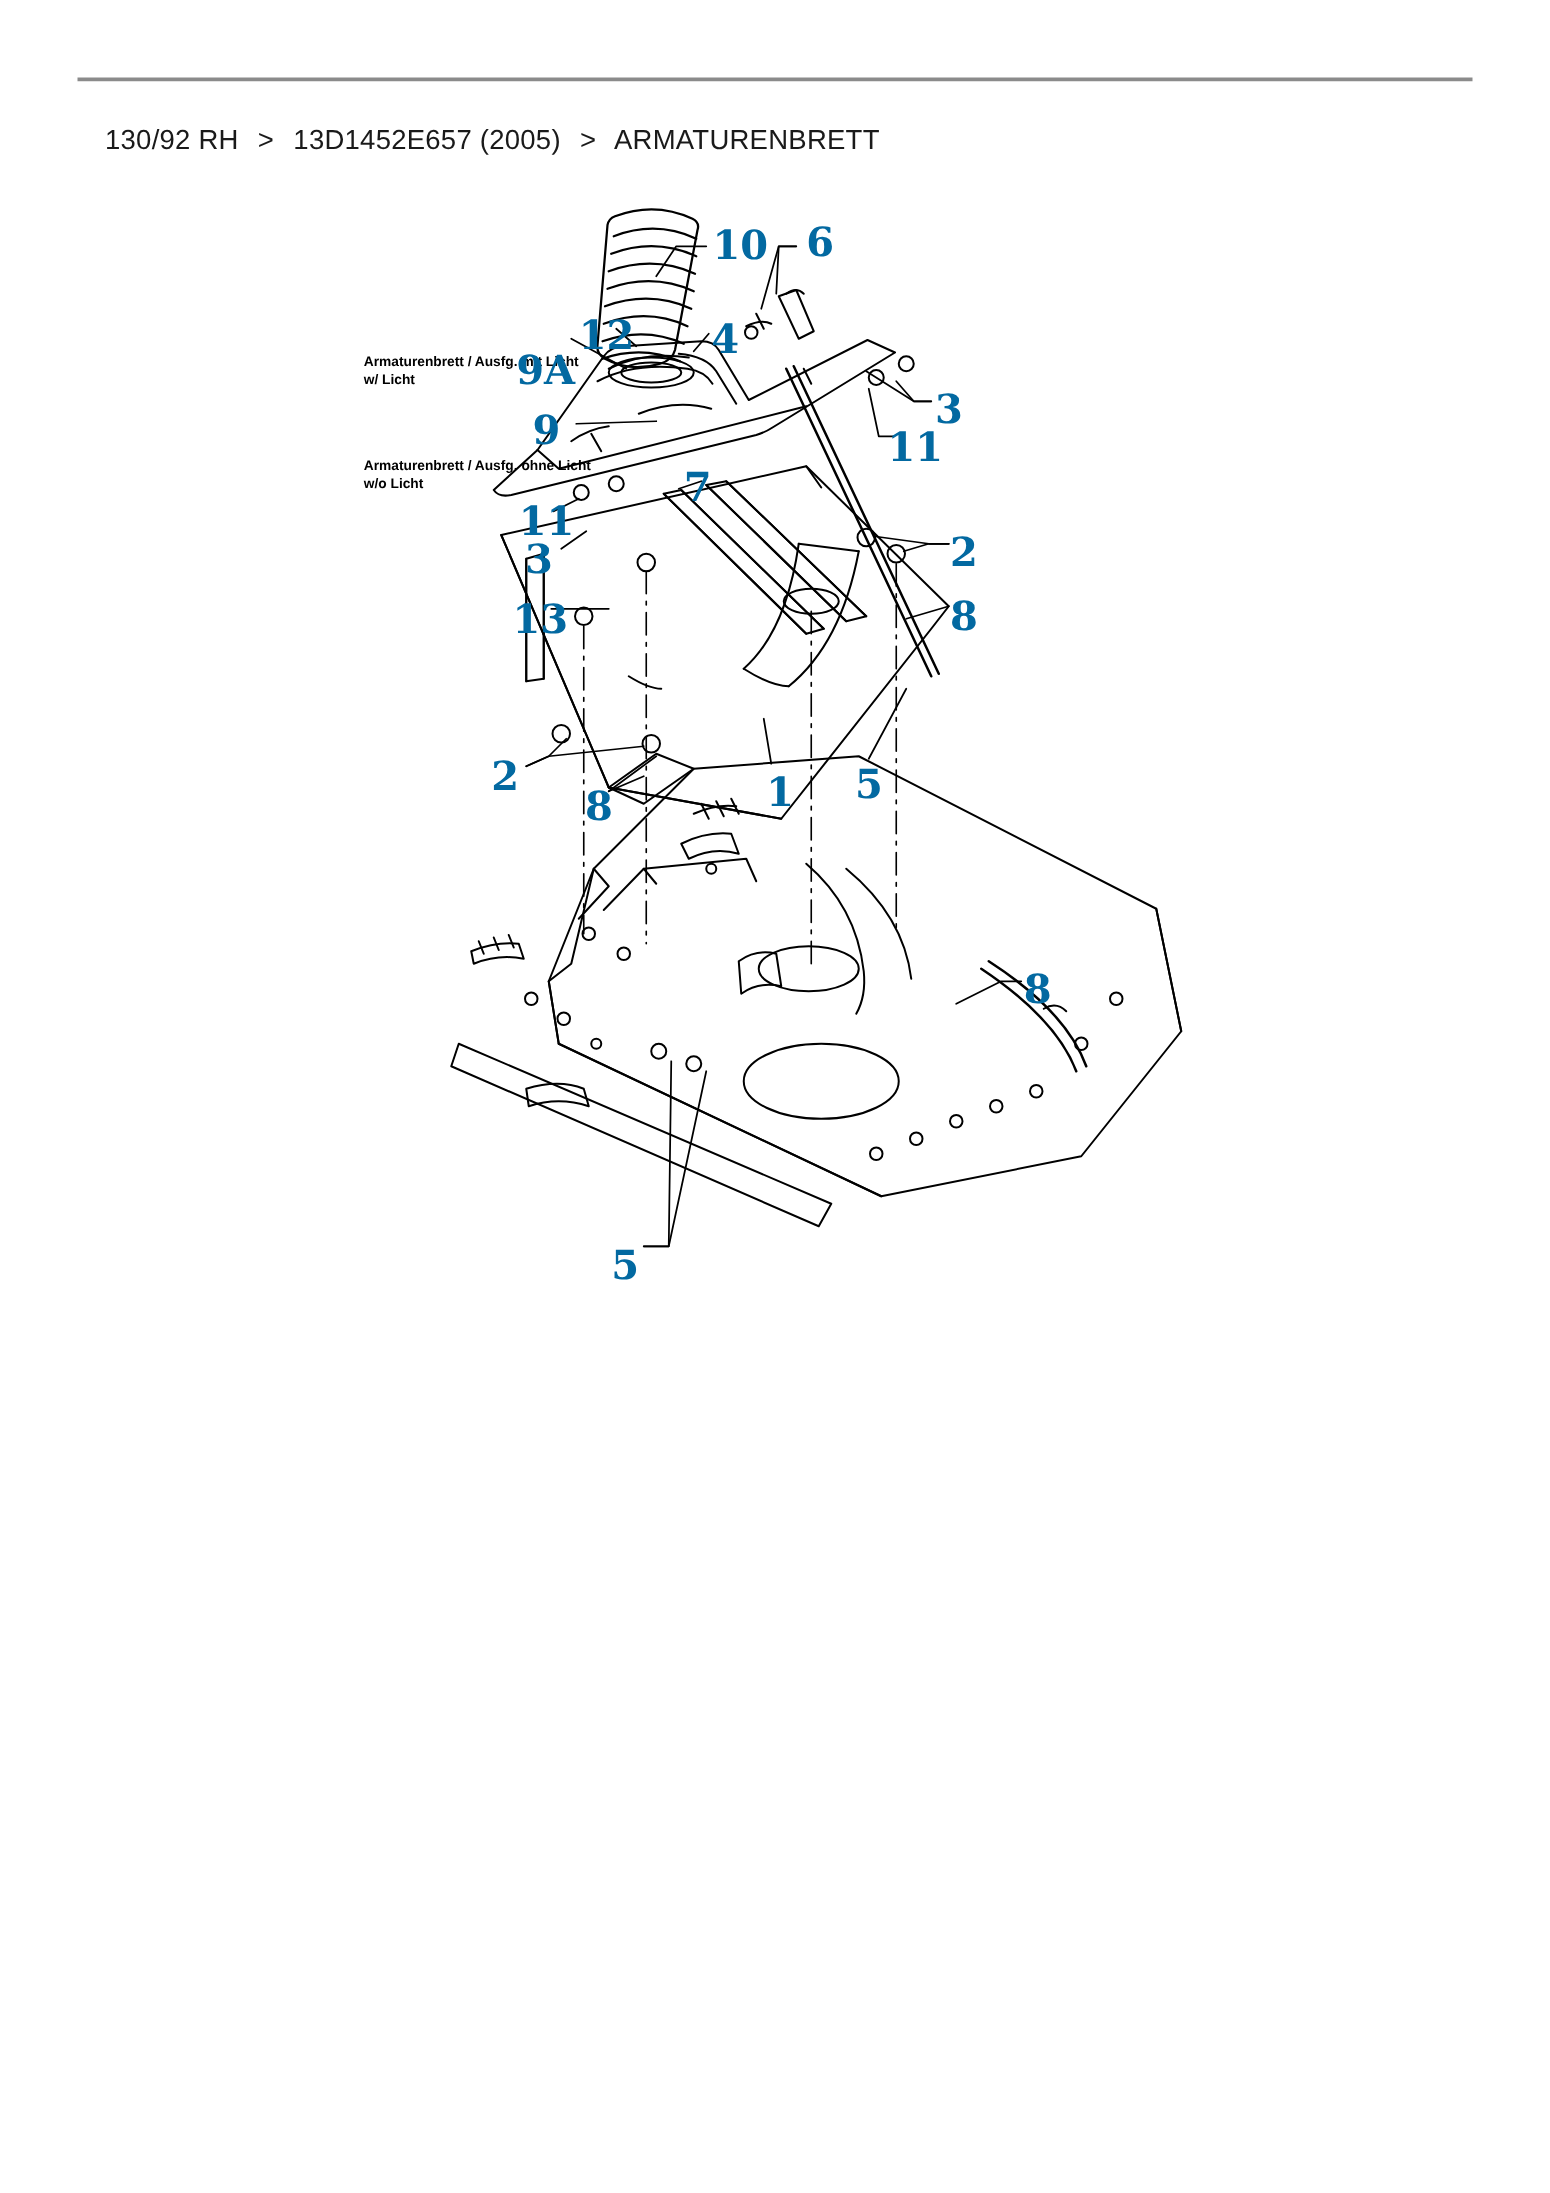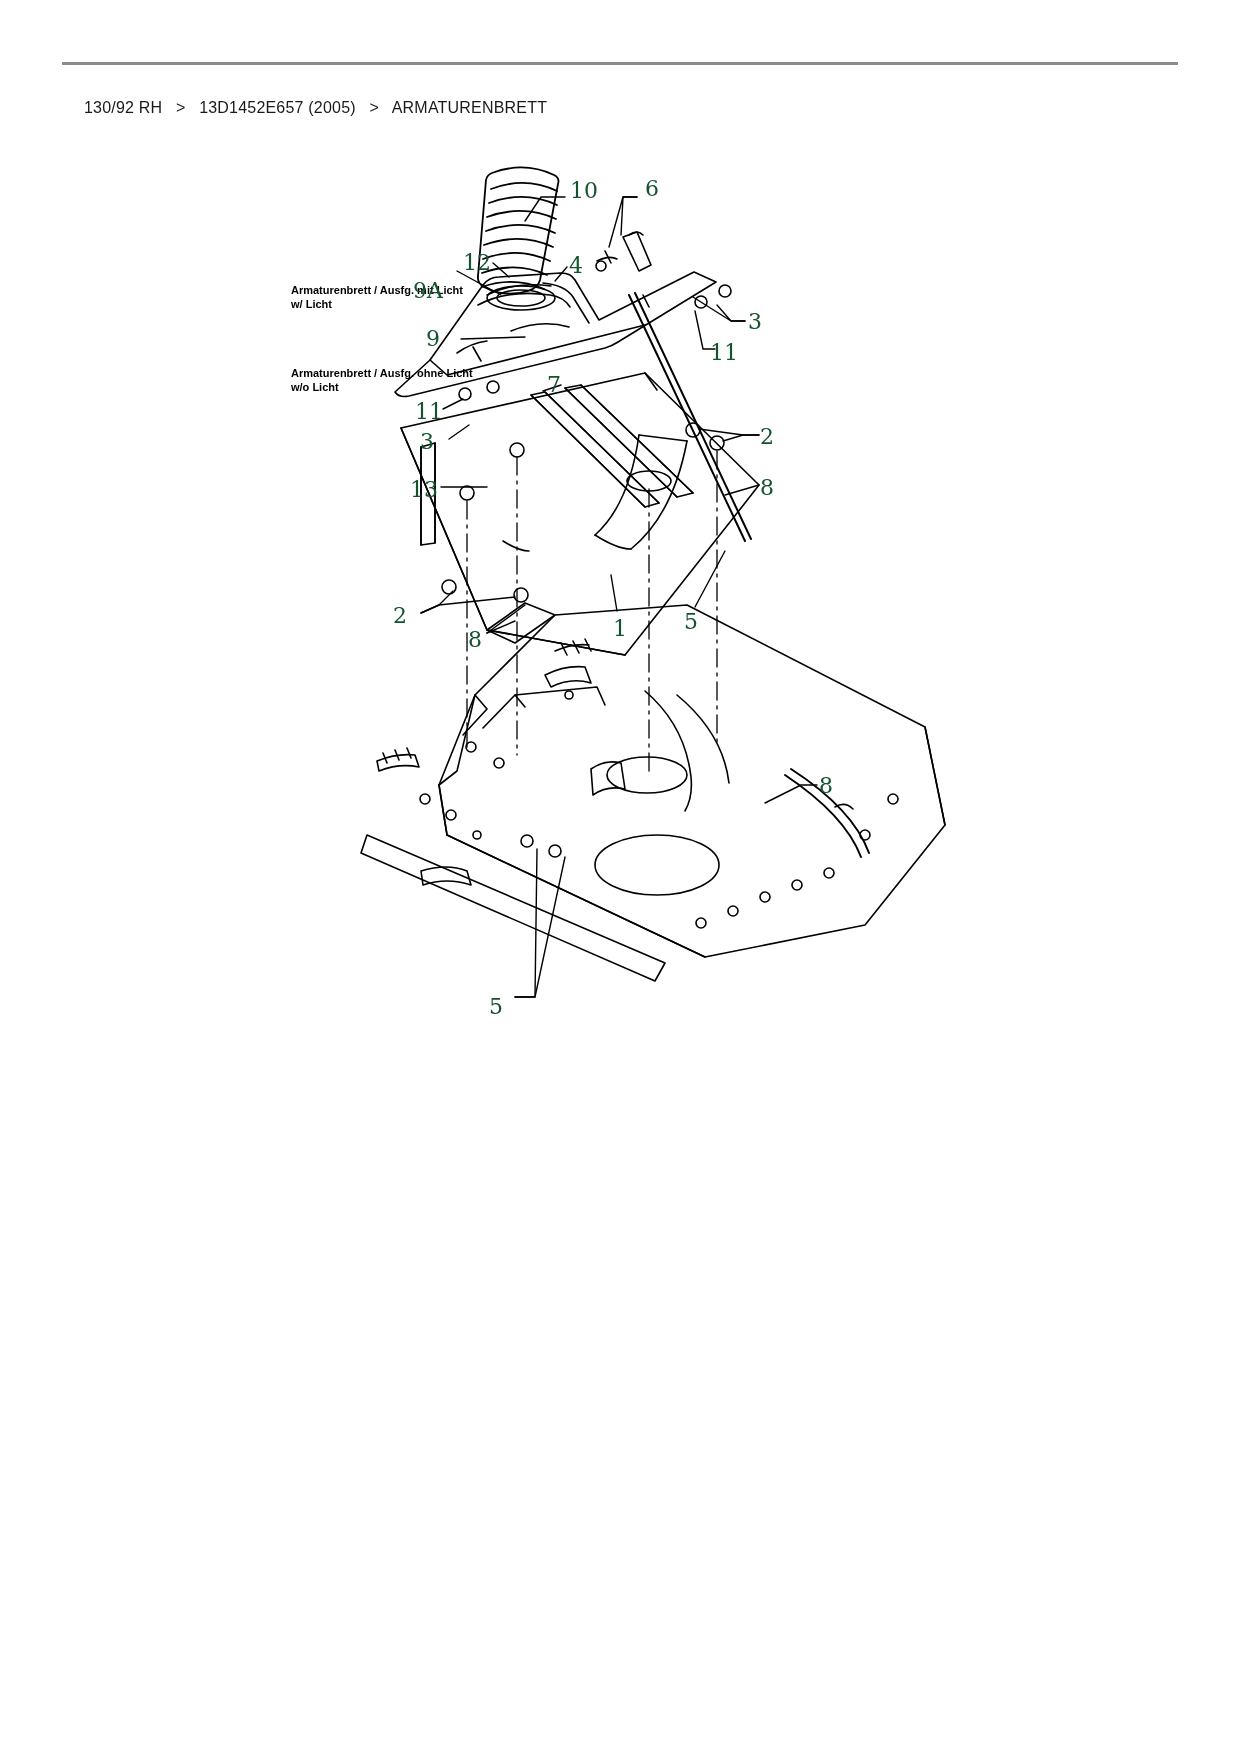--- a/index.html
+++ b/index.html
@@ -24,21 +24,21 @@
     left: 62px;
     top: 62px;
     width: 1116px;
     height: 3px;
     background: #8b8b8b;
   }
   .breadcrumb {
     position: absolute;
     left: 84px;
     top: 99px;
-    font-size: 16px;
+    font-size: 22px;
     color: #1a1a1a;
     letter-spacing: 0.2px;
     white-space: nowrap;
   }
   .breadcrumb .sep {
     margin: 0 9px;
     color: #1a1a1a;
   }
   .diagram-wrap {
     position: absolute;
@@ -58,23 +58,23 @@
     top: 868px;
     font-family: "DejaVu Sans", sans-serif;
     font-weight: bold;
     font-size: 31px;
     letter-spacing: 1px;
     color: #000000;
   }
   .callout {
     position: absolute;
     font-family: "DejaVu Serif", serif;
-    font-weight: normal;
-    font-size: 22px;
-    color: #14532d;
+    font-weight: bold;
+    font-size: 32px;
+    color: #0369a1;
     line-height: 1;
     white-space: nowrap;
   }
   .note {
     position: absolute;
     font-family: "Liberation Sans", sans-serif;
     font-size: 11px;
     font-weight: bold;
     color: #000000;
     line-height: 1.25;

